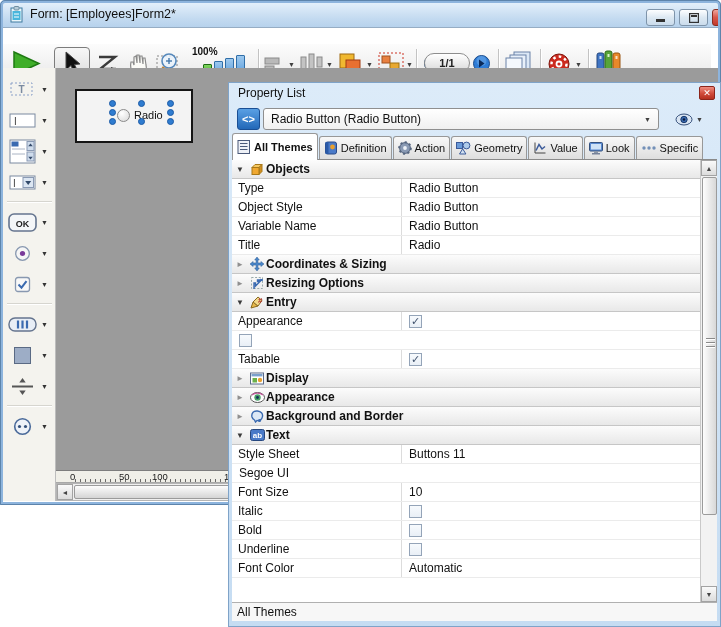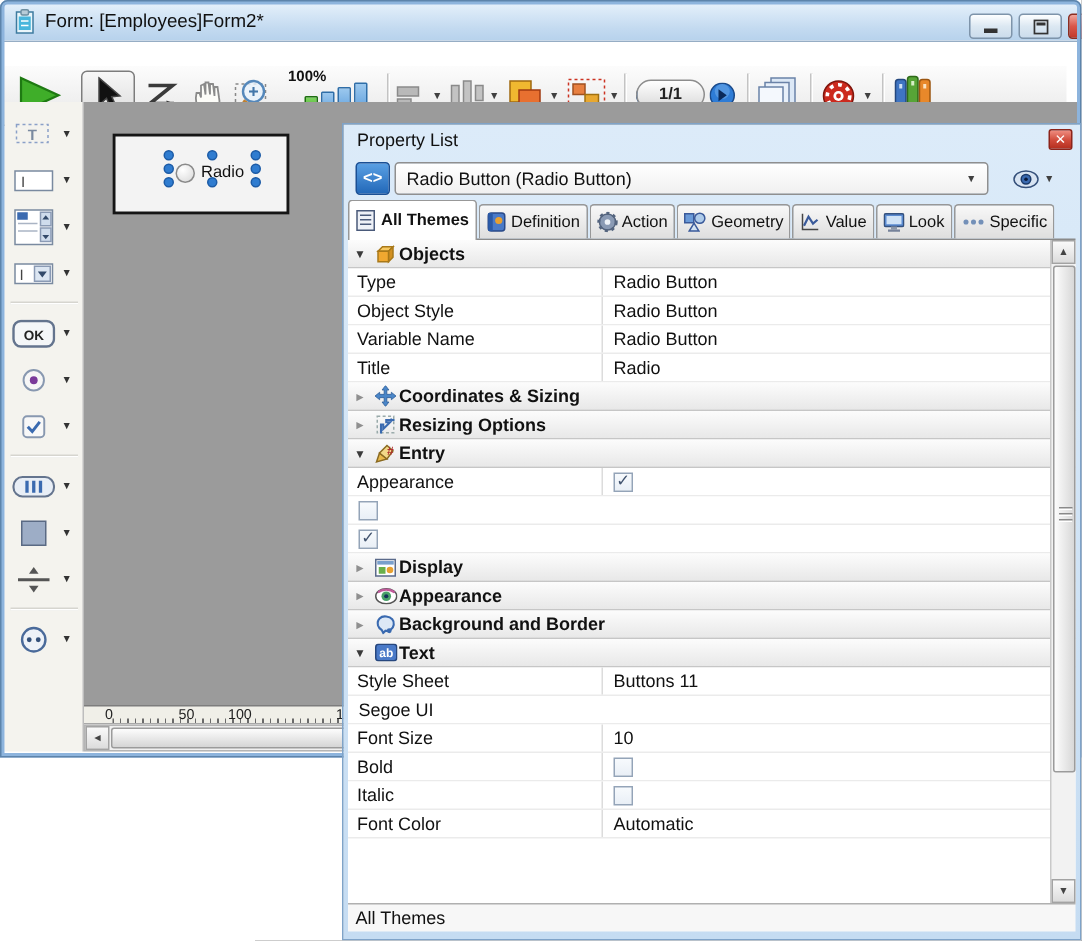--- a/index.html
+++ b/index.html
@@ -546,20 +546,21 @@
       <div class="pvalue">
         <span class="cb">✓</span>
       </div>
     </div>
     <div class="prow">
       <div class="pvalue">
         <span class="cb"></span>
       </div>
     </div>
     <div class="prow">
+      <div class="plabel">Tabable</div>
       <div class="pvalue">
         <span class="cb">✓</span>
       </div>
     </div>
     <div class="sec">
       <span class="tri closed">►</span>
       <span class="sic">
         <svg width="14" height="13">
           <rect x="0.5" y="1" width="13" height="11" fill="#fff" stroke="#5a6a8a"></rect>
           <rect x="1.5" y="2" width="11" height="2.4" fill="#7aa0cc"></rect>
@@ -606,27 +607,33 @@
       <div class="pvalue">Buttons 11</div>
     </div>
     <div class="prow">
       <div class="pvalue">Segoe UI</div>
     </div>
     <div class="prow">
       <div class="plabel">Font Size</div>
       <div class="pvalue">10</div>
     </div>
     <div class="prow">
+      <div class="plabel">Italic</div>
+      <div class="pvalue">
+        <span class="cb"></span>
+      </div>
+    </div>
+    <div class="prow">
       <div class="plabel">Bold</div>
       <div class="pvalue">
         <span class="cb"></span>
       </div>
     </div>
     <div class="prow">
-      <div class="plabel">Italic</div>
+      <div class="plabel">Underline</div>
       <div class="pvalue">
         <span class="cb"></span>
       </div>
     </div>
     <div class="prow">
       <div class="plabel">Font Color</div>
       <div class="pvalue">Automatic</div>
     </div>
   </div>
 <div class="abs" id="vscroll">

